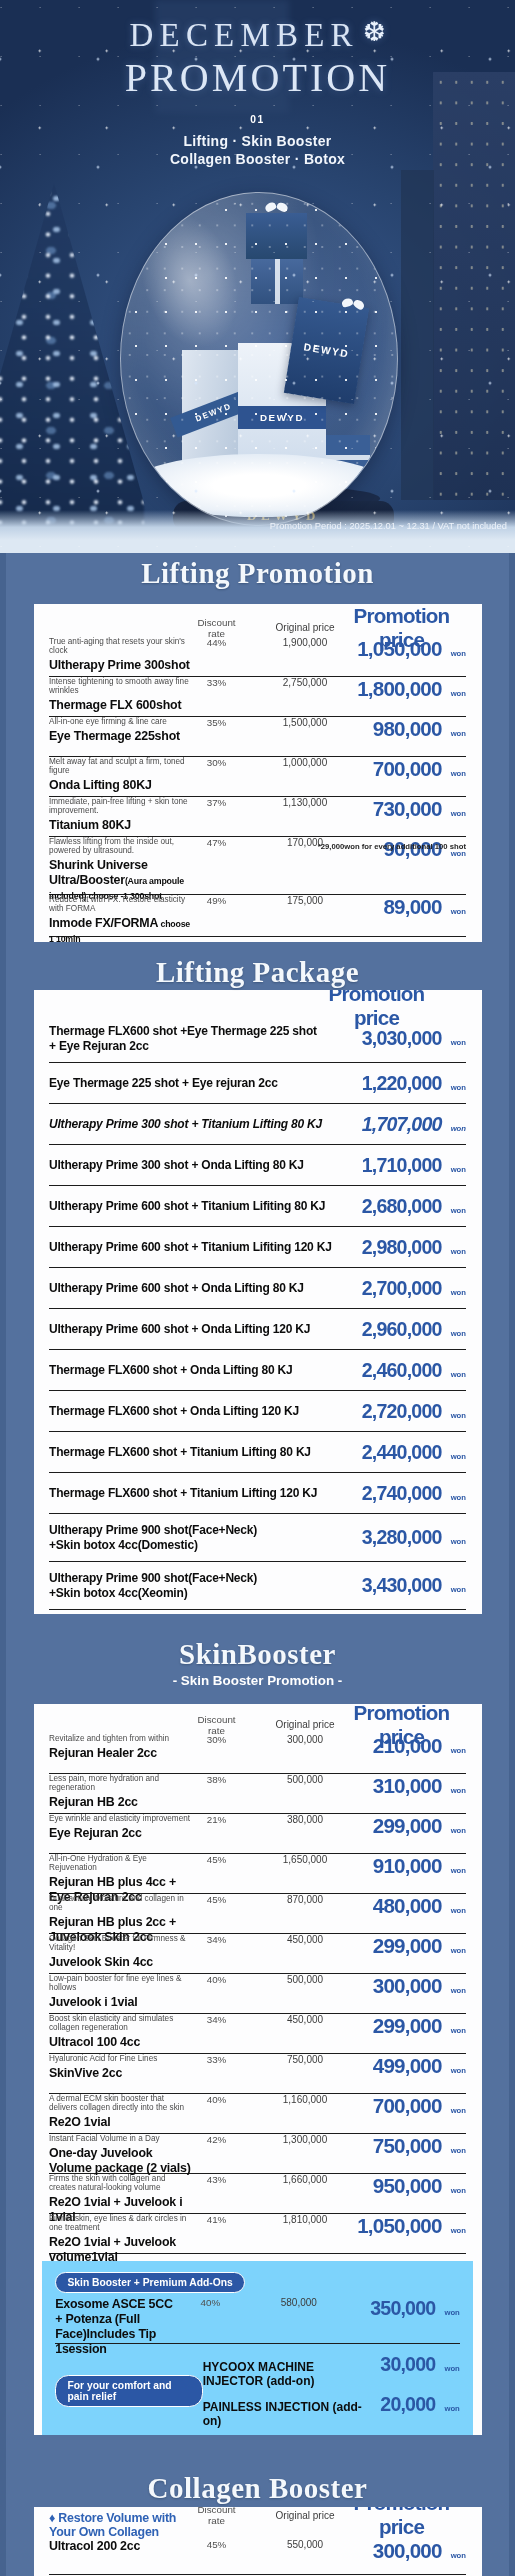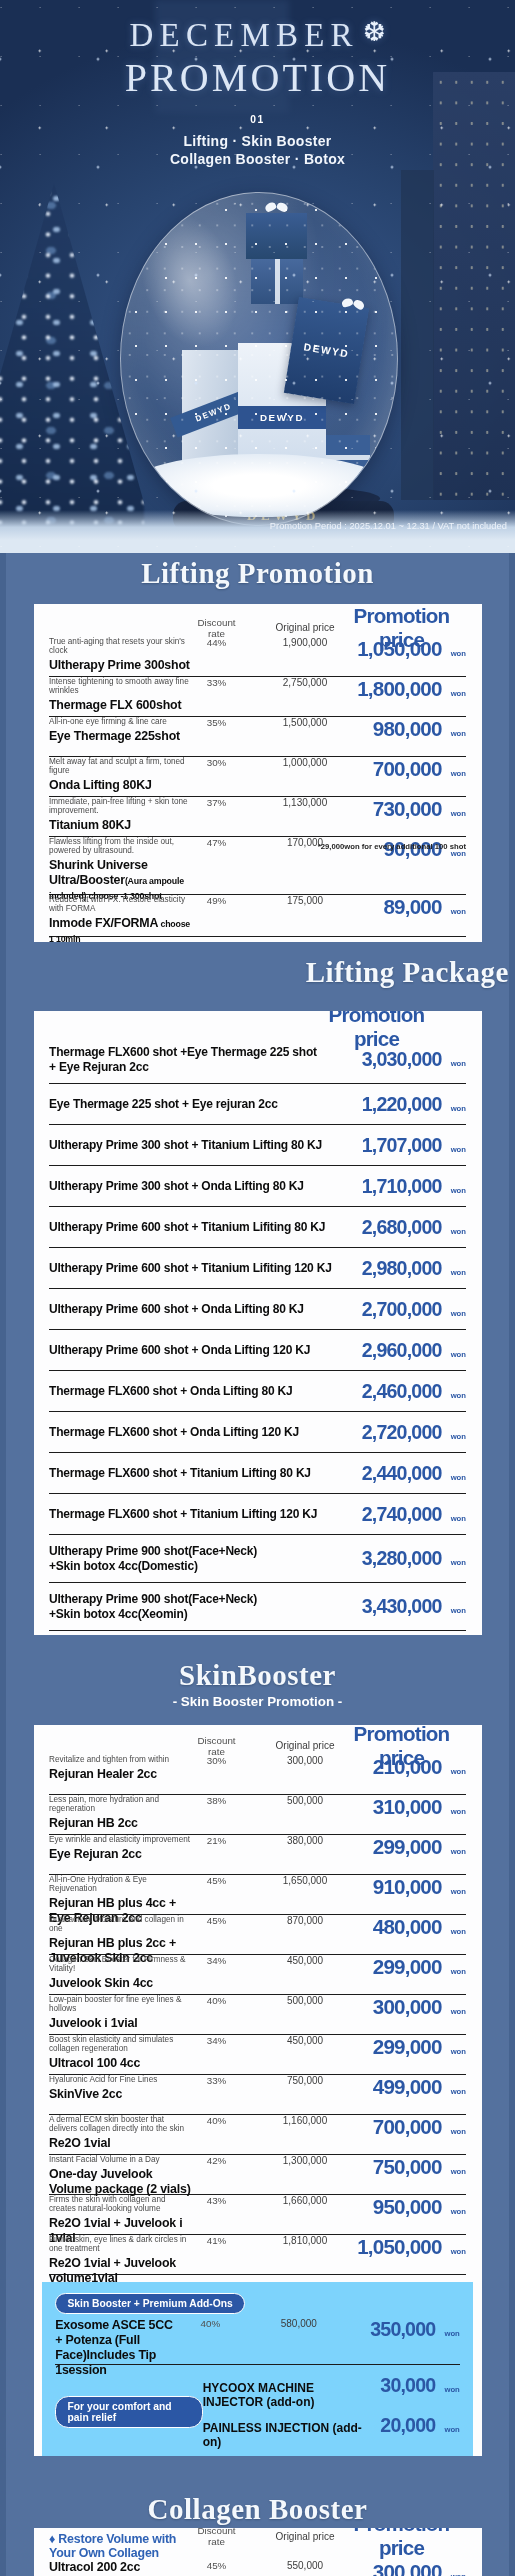--- a/index.html
+++ b/index.html
@@ -92,21 +92,21 @@
   
   .sec-blue { height:2878px; background:#54719e; border-left:6.7px solid #46638f; border-right:6.7px solid #46638f; overflow:hidden; }
 
   .sec-title { font-family:"Liberation Serif", serif; font-weight:700; font-size:29px; line-height:28px;
     color:#f4f8fc; text-align:center; letter-spacing:0.5px; margin:0; text-shadow:0 1px 2.1px rgba(10,25,50,.3); }
   .sec-sub { font-weight:700; font-size:13.4px; line-height:20.6px; color:#fff; text-align:center; }
 
   .card { width:448px; margin:0 auto; background:#fdfdfe; padding:0 15.5px; overflow:hidden; }
   #t-lifting-promo { margin:6.2px 0 17px; }
   #card-lifting-promo { height:338px; padding-top:14.4px; }
-  #t-lifting-package { margin:16px 0 25px;text-align:right; }
+  #t-lifting-package { margin:16px 0 4px; }
   #card-lifting-package { height:624px; padding-top:7.2px; }
   #t-skinbooster { margin:26px 0 3.1px; }
   #sub-skinbooster { margin-bottom:12.4px; }
   #card-skinbooster { height:731px; padding-top:11.3px; }
   #t-collagen { margin:39px 0 5.2px; }
   #card-collagen { height:125px; padding-top:10.3px; }
 
   .row-header { display:flex; justify-content:flex-end; align-items:center; height:18.5px; }
   .labels-inline { display:flex; align-items:center; }
   .col-label { font-size:8.8px; color:#4a4a4a; }
@@ -306,21 +306,21 @@
         </div>
         <div class="pkg-row" style="height: 41px;">
           <div class="row-left">
             <div class="pkg-name">Eye Thermage 225 shot + Eye rejuran 2cc</div>
           </div>
           <div class="promo-cell">
             <span class="promo sm">1,220,000</span>
             <span class="won">won</span>
           </div>
         </div>
-        <div class="pkg-row" style="height: 41px;">
+        <div class="pkg-row" style="height: 41px; font-style: italic;">
           <div class="row-left">
             <div class="pkg-name">Ultherapy Prime 300 shot + Titanium Lifting 80 KJ</div>
           </div>
           <div class="promo-cell">
             <span class="promo sm">1,707,000</span>
             <span class="won">won</span>
           </div>
         </div>
         <div class="pkg-row" style="height: 41px;">
           <div class="row-left">

